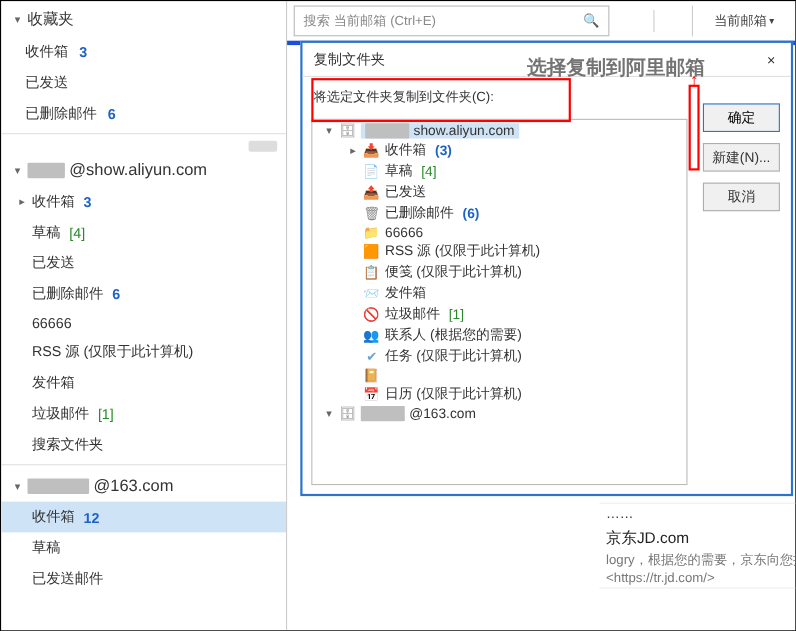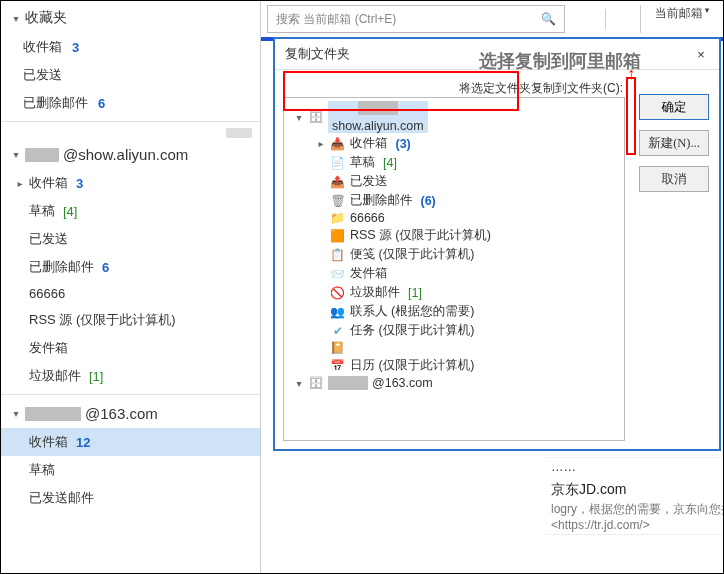--- a/index.html
+++ b/index.html
@@ -19,55 +19,55 @@
   .cnt-green { color:#2a8a2a; margin-left:4px;}
   .sel { background:#cfe3f7; }
   .caret { font-size:10px; color:#666; width:10px; display:inline-block; text-align:center;}
   .redact { display:inline-block; background:#bfbfbf; height:14px; border-radius:1px; }
   .dots { display:inline-block; background:#ddd; height:10px; width:26px; border-radius:2px; margin-left:auto;}
   
   
   .main { flex:1; display:flex; flex-direction:column; position:relative; }
   .search-row { display:flex; align-items:center; border-bottom:4px solid #1d4ed8;gap:34px; }
   .search-box { flex:1; height:28px; display:flex; align-items:center; padding:0 8px; color:#888; border:1px solid #bbb; margin:4px 6px; font-size:12px; cursor:text;}
-  .search-scope { width:83px; text-align:center; font-size:12px; color:#444; border-left:1px solid #ccc; height:28px; display:flex; justify-content:center; gap:2px; cursor:pointer;}
+  .search-scope { width:94px; text-align:center; font-size:12px; color:#444; border-left:1px solid #ccc; height:28px; display:flex; align-items:center; justify-content:center; gap:2px; cursor:pointer;}
   
   
   .dialog { position:absolute; left:272px; top:36px; width:448px; height:414px; background:#fff; border:2px solid #2a74c9; display:flex; flex-direction:column; z-index:50;}
   .dlg-title { padding:6px 10px; font-size:13px; border-bottom:1px solid #e0e0e0; display:flex; align-items:center;}
   .dlg-close { margin-left:auto; width:16px; text-align:center; cursor:pointer;}
   .anno { position:absolute; left:478px; top:48px; color:#737373; font-size:18px; font-weight:700; z-index:60; pointer-events:none;}
   .anno-box1 { position:absolute; left:282px; top:70px; width:236px; height:40px; border:2px solid #ff0000; z-index:55; pointer-events:none;}
   .anno-box2 { position:absolute; left:625px; top:76px; width:10px; height:78px; border:2px solid #ff0000; z-index:56; pointer-events:none;}
   .arrow-up { position:absolute; left:626px; top:64px; font-size:16px; color:#ff0000; z-index:57; pointer-events:none;}
   
   .dlg-body { flex:1; display:flex; }
   .dlg-left { flex:1; padding:6px 8px 8px 8px; display:flex; flex-direction:column;}
-  .dlg-prompt { font-size:12px; margin:4px 2px 0 2px;text-align:right;}
+  .dlg-prompt { font-size:12px; margin:4px 2px 11px 2px;}
   .tree-wrap { flex:1; border:1px solid #bbb; overflow:auto; padding:2px;}
   .tree-row { display:flex; align-items:center; gap:4px; padding:1px 0 1px 0; font-size:12.5px; cursor:pointer;}
   .ind1 { padding-left:8px;} .ind2{padding-left:30px;}
-  .fsel { background:#cfe3f7;flex-direction:column;}
+  .fsel { background:#cfe3f7;}
   .ico { width:16px; height:14px; display:inline-flex; align-items:center; justify-content:center; font-size:12px;}
   .ico-folder { color:#e6a532;}
   .ico-inbox { color:#e6a532;}
   .ico-draft { color:#4aa85a;}
   .ico-sent { color:#e6a532;}
   .ico-trash { color:#888;}
   .ico-rss { color:#f28c28;}
   .ico-notes { color:#e6c84a;}
   .ico-out { color:#e6a532;}
   .ico-junk { color:#d9534f;}
   .ico-contacts{ color:#6a8bd2;}
   .ico-tasks{ color:#6aa6d2;}
   .ico-journal{ color:#5aa86a;}
   .ico-cal{ color:#888;}
   .ico-acc{ color:#888;}
   
-  .dlg-btns { width:86px; display:flex; flex-direction:column; gap:10px; padding:24px 10px 10px 6px;font-family:Liberation Serif, serif;}
+  .dlg-btns { width:86px; display:flex; flex-direction:column; gap:10px; padding:24px 10px 10px 6px;}
   .btn { height:26px; border:1px solid #adadad; background:#f0f0f0; font-size:12.5px; display:flex; align-items:center; justify-content:center; cursor:pointer;}
   .btn-primary { border:1px solid #2a74c9; color:#000;}
   
   
   .mail-item { position:absolute; left:284px; top:478px; width:430px; display:flex; padding:2px 6px; border-bottom:1px solid #eee;}
   .mail-text { flex:1; }
   .mail-sender { font-size:14px; color:#222; margin-bottom:2px;}
   .mail-preview { font-size:12px; color:#777;}
   .thin-cut { position:absolute; left:284px; top:456px; width:430px; font-size:12.5px; color:#333; padding:2px 6px; border-top:1px solid #eee;}
 </style>
@@ -130,20 +130,24 @@
           <span class="">RSS 源 (仅限于此计算机)</span>
         </div>
         <div class="acc-item">
           <span class="caret"></span>
           <span class="">发件箱</span>
         </div>
         <div class="acc-item">
           <span class="caret"></span>
           <span class="">垃圾邮件</span>
           <span class="cnt-green">[1]</span>
+        </div>
+        <div class="acc-item">
+          <span class="caret"></span>
+          <span class="">搜索文件夹</span>
         </div>
         <div class="sep"></div>
         <div class="acc-header">
           <span class="caret">▾</span>
           <span class="redact" style="width:56px;"></span>
           <span>@163.com</span>
         </div>
         <div class="acc-item sel">
           <span class="caret"></span>
           <span class="bold">收件箱</span>

